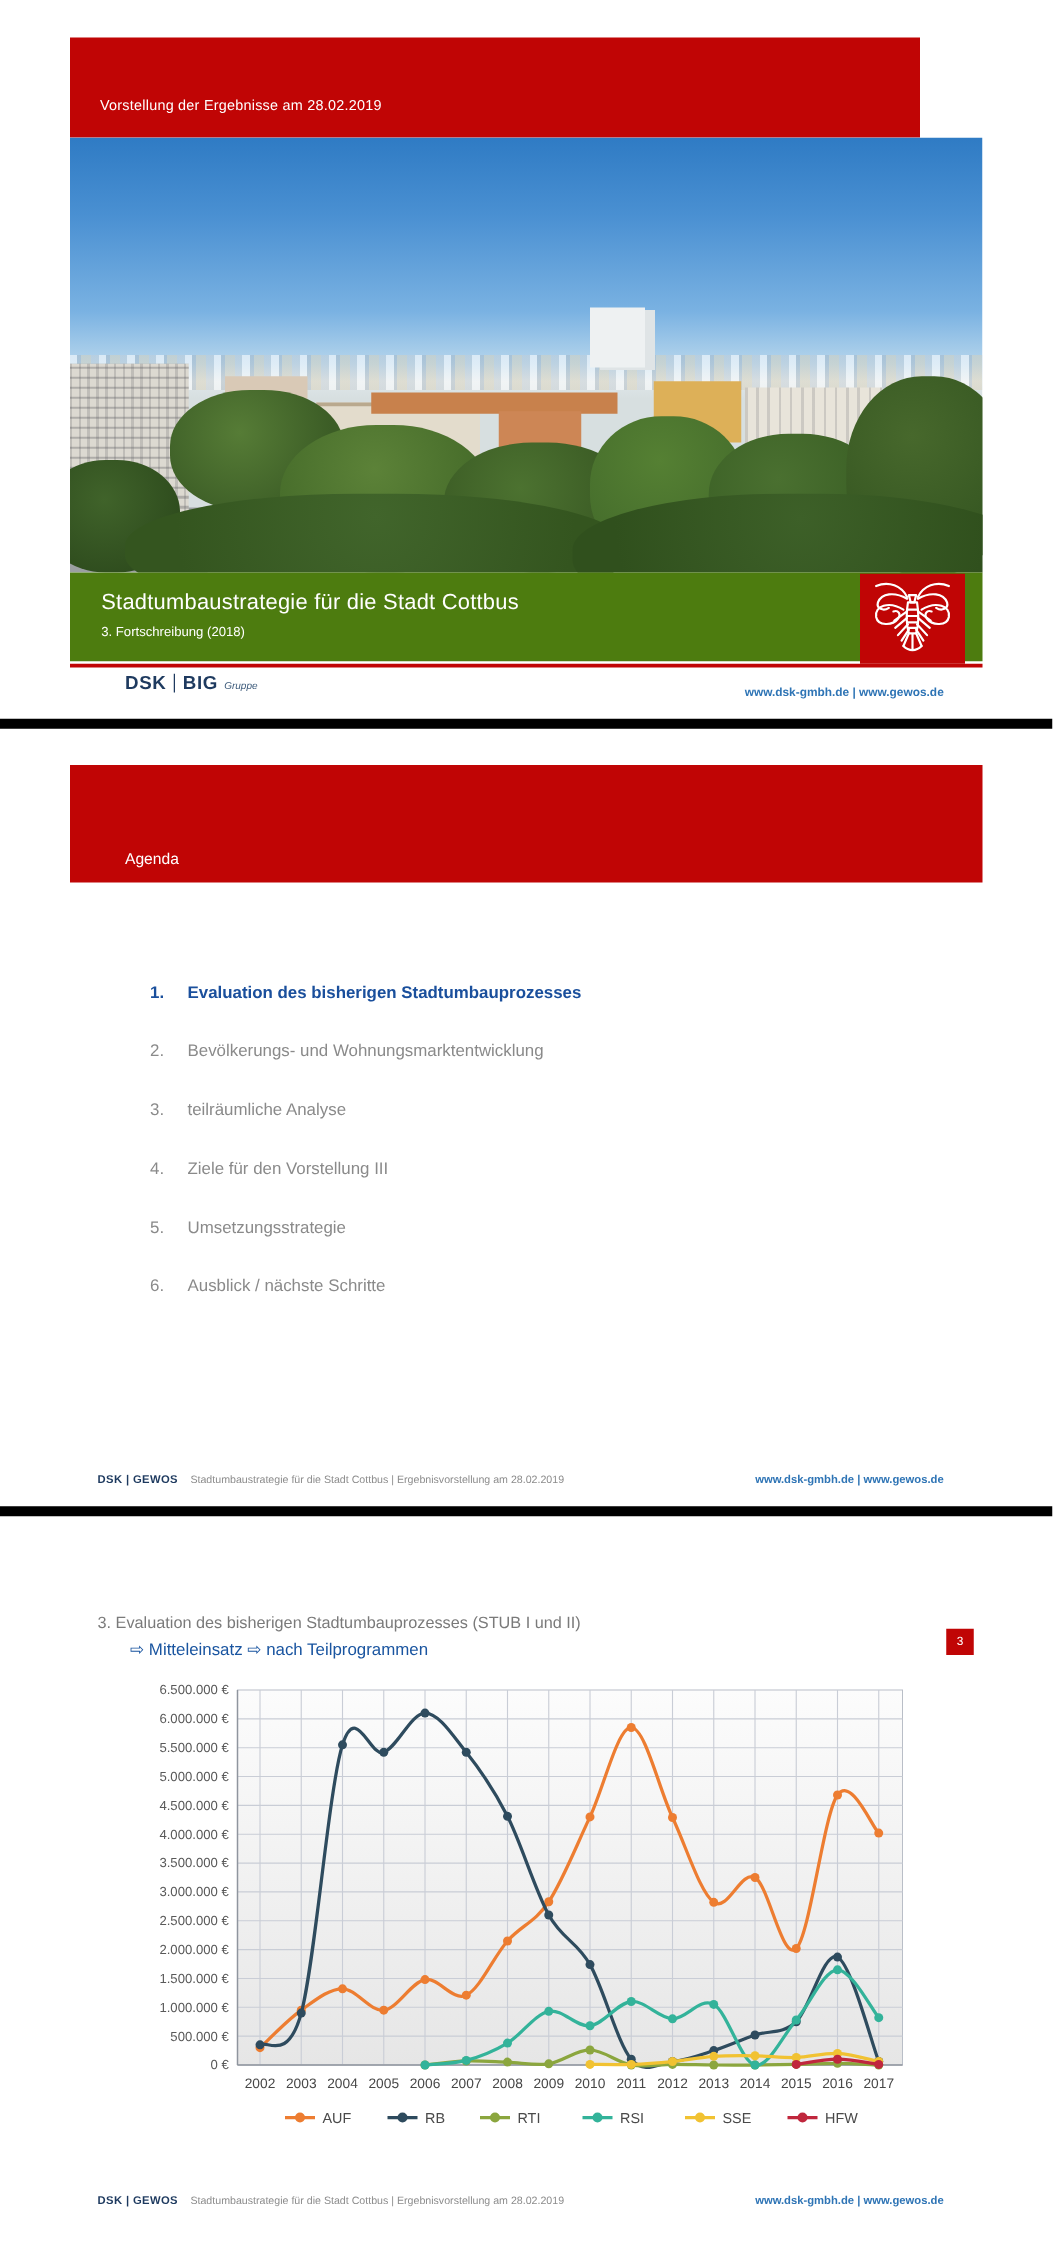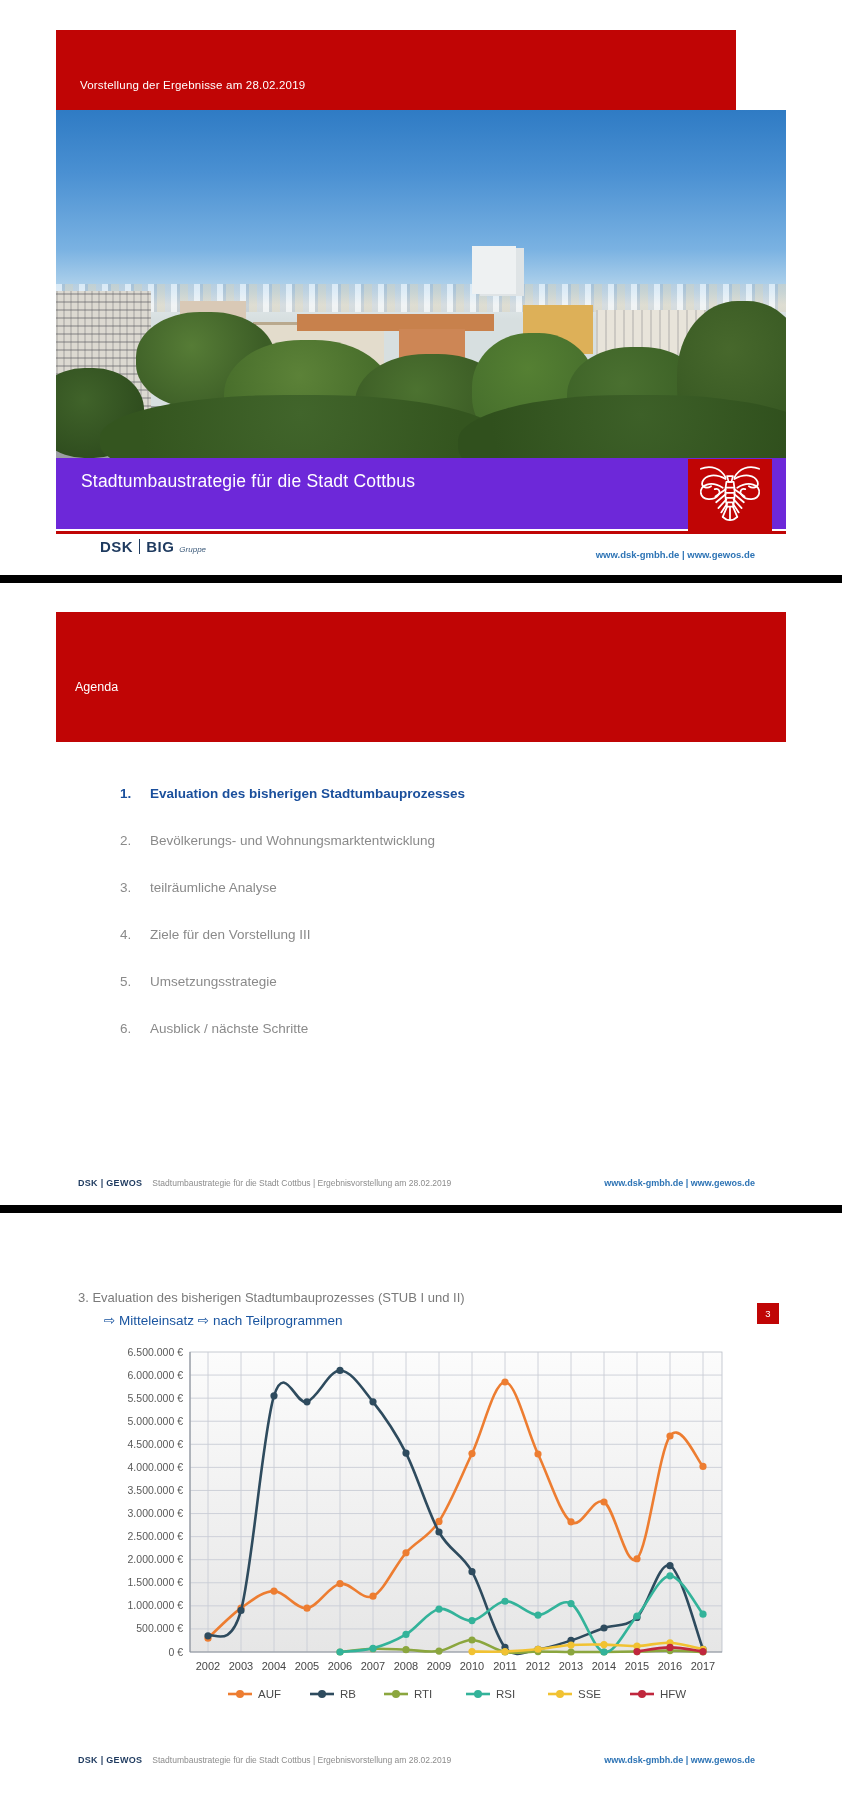--- a/index.html
+++ b/index.html
@@ -40,37 +40,37 @@
   .t2 { left:23%; top:66%; width:23%; height:34%; background:radial-gradient(circle at 45% 30%,#5c8238,#466c2a 70%); }
   .t3 { left:41%; top:70%; width:21%; height:30%; background:radial-gradient(circle at 40% 35%,#4c7230,#3a5a24 70%); }
   .t4 { left:57%; top:64%; width:17%; height:34%; background:radial-gradient(circle at 45% 30%,#558033,#466e2c 70%); }
   .t5 { left:70%; top:68%; width:19%; height:30%; background:radial-gradient(circle at 40% 35%,#4a7030,#3c6126 70%); }
   .t6 { left:85%; top:55%; width:18%; height:46%; background:radial-gradient(circle at 40% 30%,#47682c,#355621 72%); }
   .t7 { left:-3%; top:74%; width:15%; height:26%; background:radial-gradient(circle at 45% 35%,#40632a,#2f4d1e 72%); }
   .t8 { left:6%; bottom:-8%; width:55%; height:26%; background:radial-gradient(circle at 50% 20%,#41652b,#34551f 75%); }
   .t9 { left:55%; bottom:-10%; width:50%; height:28%; background:radial-gradient(circle at 50% 20%,#3d6028,#30501d 75%); }
 
   .s1-banner { position:absolute; left:56px; top:458px; width:730px; height:71px;
-               background:#6d28d9; color:#fff; padding:13px 0 0 25px; }
+               background:#4d7c0f; color:#fff; padding:13px 0 0 25px; }
   .s1-title { font-size:17.5px; letter-spacing:.2px; }
   .s1-sub { font-size:10.5px; margin-top:8px; }
   .s1-rule { position:absolute; left:56px; top:531px; width:730px; height:3px; background:#c00505; }
   .crest { position:absolute; left:688px; top:459px; width:84px; height:72px; background:#c00505;
            display:flex; align-items:center; justify-content:center; }
 
   .s1-footer-logo { position:absolute; left:100px; top:538px; display:flex; align-items:baseline; color:#1e3a5f; }
   .s1-footer-logo .big-word { font-size:15px; font-weight:bold; letter-spacing:.5px; }
   .s1-footer-logo .bar { width:1px; height:15px; background:#1e3a5f; margin:0 6px; align-self:center; }
   .s1-footer-logo .small-word { font-size:8px; margin-left:5px; color:#3c5a7a;font-style:italic; }
   .weblinks { position:absolute; right:87px; font-size:9.5px; font-weight:600; color:#2e74b5; }
   .s1-links { top:549px; }
 
   
-  .s2-banner { position:absolute; left:56px; top:612px; width:730px; height:130px;
-               background:#c00505; color:#fff; padding:68px 0 0 19px; font-size:12.5px; }
+  .s2-banner { position:absolute; left:56px; top:612px; width:730px; height:94px;
+               background:#c00505; color:#fff; padding:68px 0 0 44px; font-size:12.5px; }
   .agenda-item { position:absolute; left:120px; font-size:13.5px; color:#8a8a8a; display:flex; }
   .agenda-item .num { display:inline-block; width:30px; }
   .agenda-item.hl { color:#1a4f9c; font-weight:bold; }
 
   .slide-footer { position:absolute; left:78px; right:87px; display:flex; align-items:flex-start; }
   .slide-footer .brand { font-size:9px; font-weight:bold; color:#1e3a5f; letter-spacing:.3px; }
   .slide-footer .ftext { font-size:8.5px; color:#8c8c8c; margin-left:10px; }
   .slide-footer .spacer { flex:1; }
   .slide-footer .flinks { font-size:9px; font-weight:600; color:#2e74b5; }
 
@@ -107,20 +107,21 @@
   <div class="tree t4"></div>
   <div class="tree t5"></div>
   <div class="tree t6"></div>
   <div class="tree t7"></div>
   <div class="tree t8"></div>
   <div class="tree t9"></div>
 </div>
 
 <div class="s1-banner">
   <div class="s1-title">Stadtumbaustrategie für die Stadt Cottbus</div>
+  <div class="s1-sub">3. Fortschreibung (2018)</div>
 </div>
 <div class="s1-rule"></div>
 
 <div class="crest">
   <svg width="74" height="64" viewBox="0 0 100 88">
     <g fill="none" stroke="#fff" stroke-width="2.4" stroke-linecap="round" stroke-linejoin="round">
       <path d="M44 20 C38 8 24 2 10 8"></path>
       <path d="M56 20 C62 8 76 2 90 8"></path>
       <path d="M44 22 C30 14 16 16 12 26 C10 33 18 36 24 32"></path>
       <path d="M56 22 C70 14 84 16 88 26 C90 33 82 36 76 32"></path>

